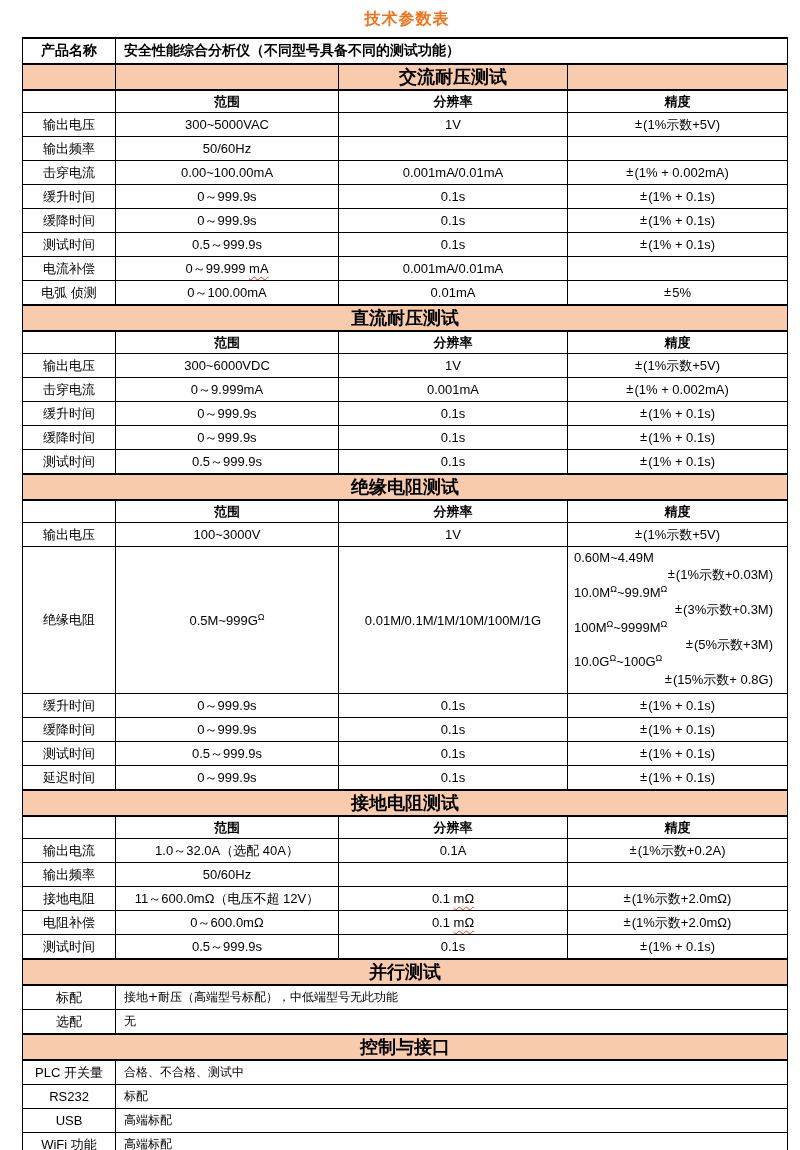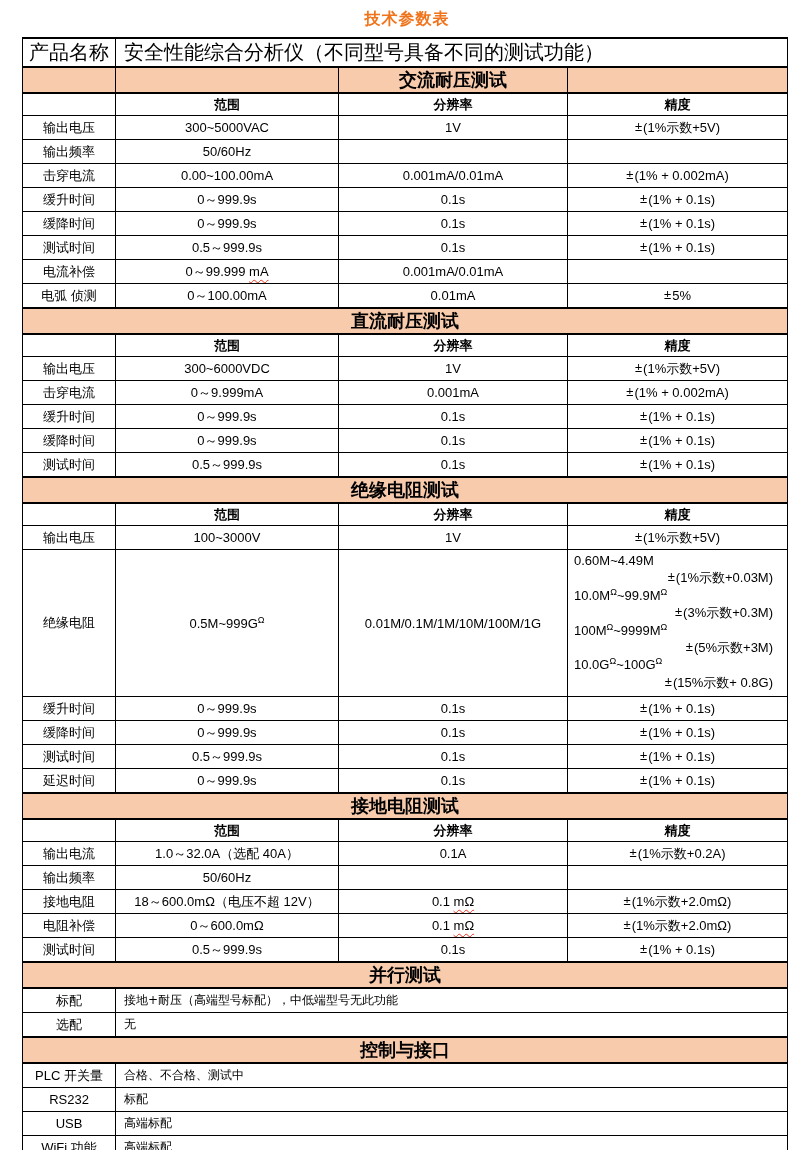--- a/index.html
+++ b/index.html
@@ -6,21 +6,21 @@
   html,body{margin:0;padding:0;background:#ffffff;}
   body{width:800px;height:1150px;overflow:hidden;color:#000;
        font-family:"Liberation Sans",sans-serif;}
   .title{color:var(--accent);font-weight:bold;font-size:16px;
          font-family:"DejaVu Serif",serif;margin:9px 0 7px 14px;letter-spacing:1px;text-align:center;}
   table{border-collapse:collapse;table-layout:fixed;margin-left:22px;width:765px;
         border:1px solid #000;}
   td{border:1px solid #000;padding:0 2px;font-size:13px;height:23px;
      text-align:center;vertical-align:middle;overflow:hidden;
      font-family:"Liberation Sans",sans-serif;}
-  tr.prod td{font-family:"DejaVu Serif",serif;font-weight:normal;font-size:20px;
+  tr.prod td{font-family:"DejaVu Serif",serif;font-weight:bold;font-size:14px;
              height:24px;border-top:2px solid #000;}
   td.pv,td.wv{text-align:left;padding-left:8px;}
   tr.sec td{background:var(--secbg);font-family:"DejaVu Serif",serif;font-weight:bold;
             font-size:18px;height:20px;border-top:2px solid #000;border-bottom:2px solid #000;}
   tr.colh td{font-weight:bold;height:21px;}
   tr.wide td.wv{font-family:"DejaVu Serif",serif;font-weight:normal;font-size:12px;}
   tr.tallrow td{height:142px;}
   td.ml{padding:2px 0;vertical-align:top;}
   td.ml div{line-height:17.4px;font-size:13px;}
   td.ml .l{text-align:left;padding-left:6px;}
@@ -217,21 +217,21 @@
         <td class="acc"><span class="pm">±</span>(1%示数+0.2A)</td>
       </tr>
       <tr>
         <td class="lbl">输出频率</td>
         <td class="rng">50/60Hz</td>
         <td class="res"></td>
         <td class="acc"></td>
       </tr>
       <tr>
         <td class="lbl">接地电阻</td>
-        <td class="rng">18～600.0mΩ（电压不超 12V）</td>
+        <td class="rng">11～600.0mΩ（电压不超 12V）</td>
         <td class="res">0.1 <span class="sp">mΩ</span></td>
         <td class="acc"><span class="pm">±</span>(1%示数+2.0mΩ)</td>
       </tr>
       <tr>
         <td class="lbl">电阻补偿</td>
         <td class="rng">0～600.0mΩ</td>
         <td class="res">0.1 <span class="sp">mΩ</span></td>
         <td class="acc"><span class="pm">±</span>(1%示数+2.0mΩ)</td>
       </tr>
       <tr>

